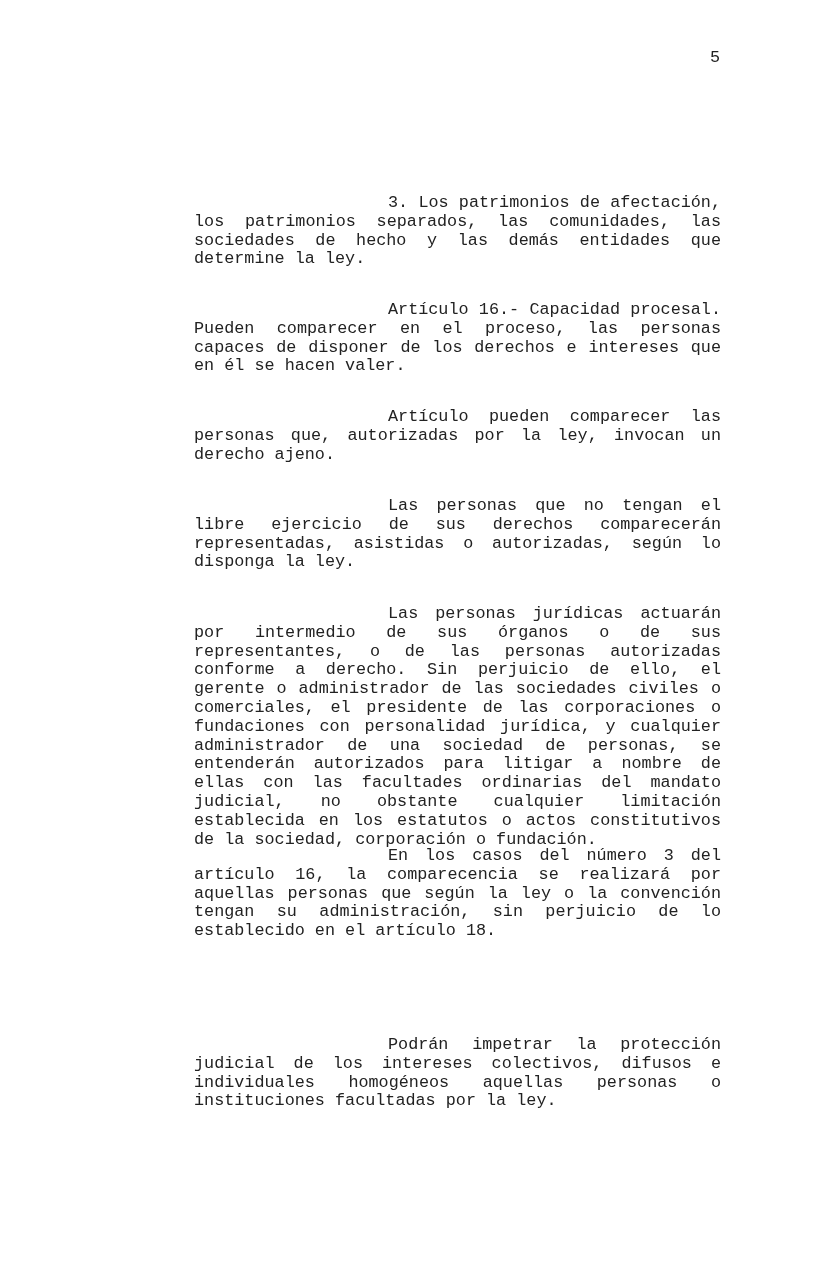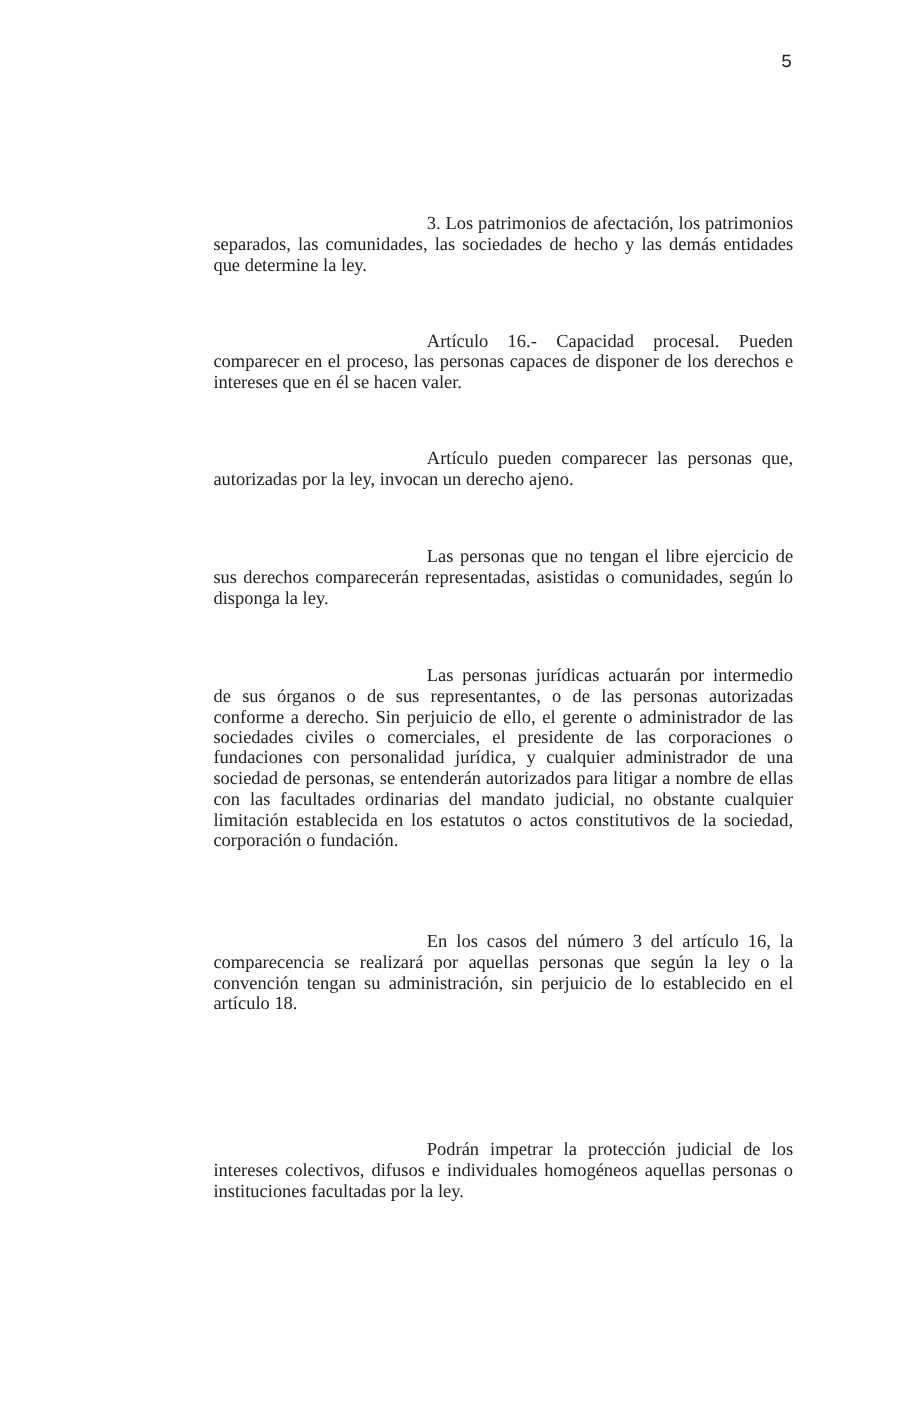--- a/index.html
+++ b/index.html
@@ -27,29 +27,28 @@
     left: 194px;
     top: 194px;
     width: 527px;
     font-size: 16.8px;
     line-height: 18.8px;
   }
   .para {
     margin: 0;
     text-align: justify;
     text-indent: 194px;
-    font-family: Liberation Serif, serif;
   }
 </style>
 </head>
 <body>
 
 <div class="page-number">5</div>
 
 <div class="content">
   <p class="para" style="position:absolute; top:0px; width:527px;">3. Los patrimonios de afectación, los patrimonios separados, las comunidades, las sociedades de hecho y las demás entidades que determine la ley.</p>
   <p class="para" style="position:absolute; top:107px; width:527px;">Artículo 16.- Capacidad procesal. Pueden comparecer en el proceso, las personas capaces de disponer de los derechos e intereses que en él se hacen valer.</p>
   <p class="para" style="position:absolute; top:214px; width:527px;">Artículo pueden comparecer las personas que, autorizadas por la ley, invocan un derecho ajeno.</p>
-  <p class="para" style="position:absolute; top:303px; width:527px;">Las personas que no tengan el libre ejercicio de sus derechos comparecerán representadas, asistidas o comunidades, según lo disponga la ley.</p>
+  <p class="para" style="position:absolute; top:303px; width:527px;">Las personas que no tengan el libre ejercicio de sus derechos comparecerán representadas, asistidas o autorizadas, según lo disponga la ley.</p>
   <p class="para" style="position:absolute; top:411px; width:527px;">Las personas jurídicas actuarán por intermedio de sus órganos o de sus representantes, o de las personas autorizadas conforme a derecho. Sin perjuicio de ello, el gerente o administrador de las sociedades civiles o comerciales, el presidente de las corporaciones o fundaciones con personalidad jurídica, y cualquier administrador de una sociedad de personas, se entenderán autorizados para litigar a nombre de ellas con las facultades ordinarias del mandato judicial, no obstante cualquier limitación establecida en los estatutos o actos constitutivos de la sociedad, corporación o fundación.</p>
   <p class="para" style="position:absolute; top:653px; width:527px;">En los casos del número 3 del artículo 16, la comparecencia se realizará por aquellas personas que según la ley o la convención tengan su administración, sin perjuicio de lo establecido en el artículo 18.</p>
   <p class="para" style="position:absolute; top:842px; width:527px;">Podrán impetrar la protección judicial de los intereses colectivos, difusos e individuales homogéneos aquellas personas o instituciones facultadas por la ley.</p>
 </div>
 
 </body></html>

